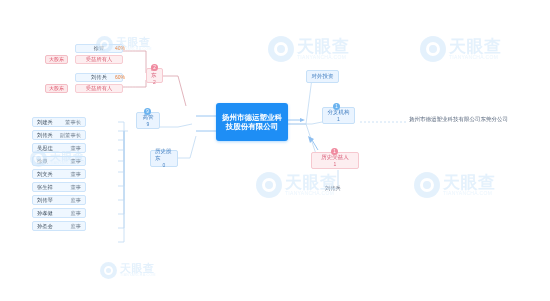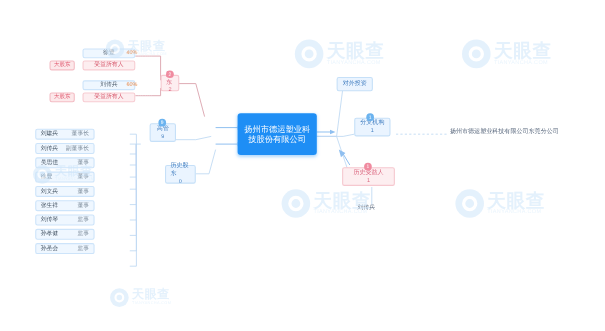--- a/index.html
+++ b/index.html
@@ -85,21 +85,21 @@
     text-align: center;
     line-height: 1.25;
   }
   
   .center-node {
     background: #1e8ef5;
     color: #ffffff;
     border-radius: 3px;
     font-size: 7.5px;
     padding: 4px 3px;
-    font-weight: normal;
+    font-weight: bold;
     box-shadow: 0 1px 3px rgba(30,142,245,0.35);
   }
   
   .lb-node {
     background: #eff7ff;
     border: 1px solid #cde4fa;
     border-radius: 2px;
     color: #4a5a6a;
     font-size: 5.3px;
     padding: 2px 3px;

